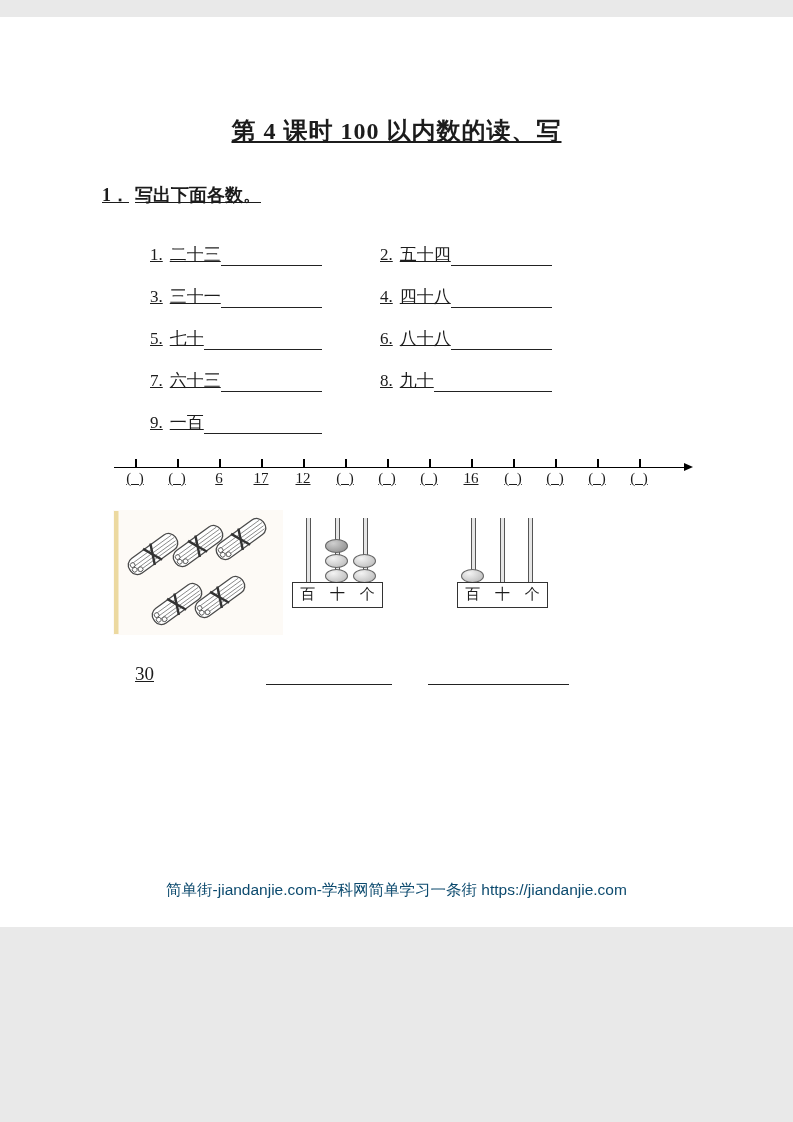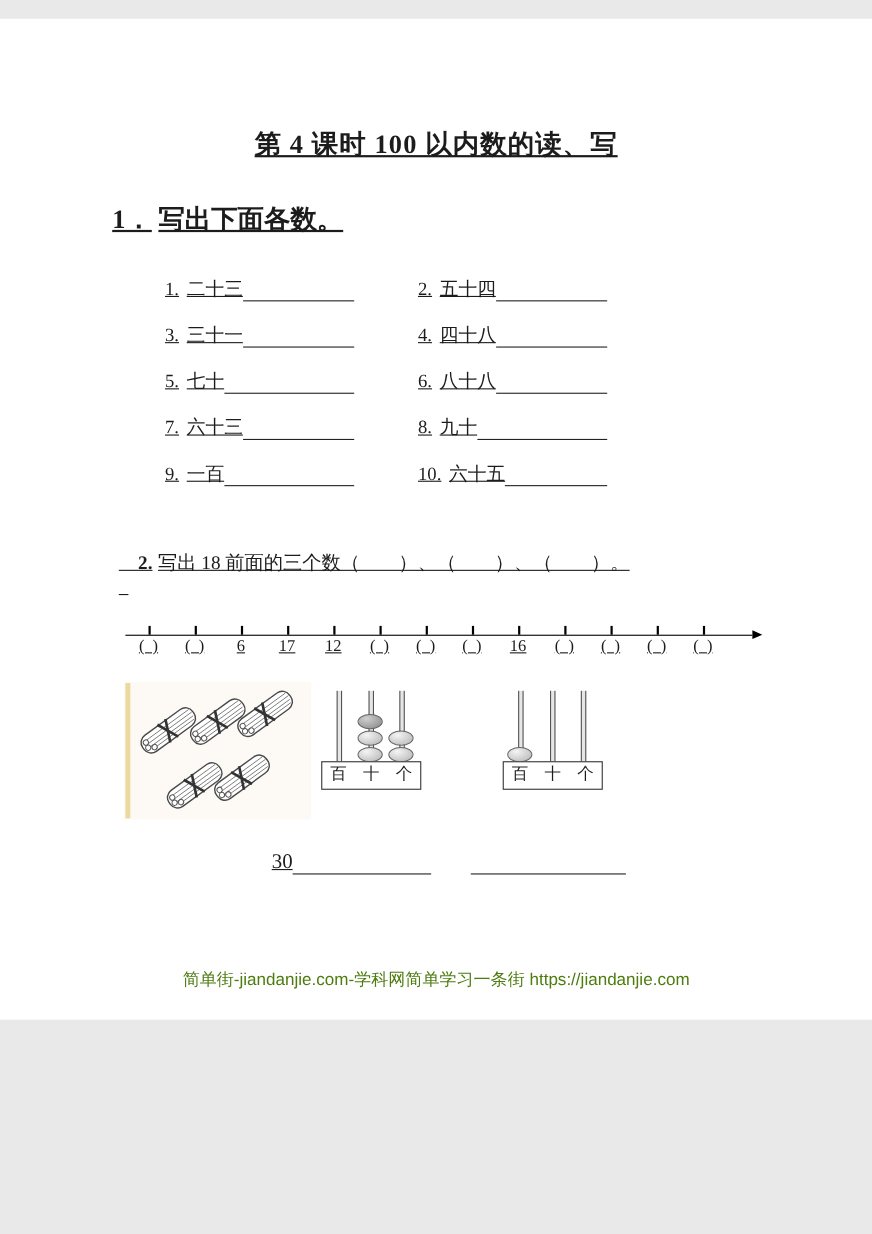--- a/index.html
+++ b/index.html
@@ -15,21 +15,21 @@
   }
   .title {
     padding-top:98px;
     text-align:center;
     font-size:24px;
     font-weight:bold;
     letter-spacing:1px;
   }
   .q-header {
     margin:36px 0 0 102px;
-    font-size:24px;
+    font-size:18px;
     font-weight:bold;
   }
   .q-header .no { margin-right:6px; }
   
   .q1-grid {
     margin:36px 0 0 150px;
     display:grid;
     grid-template-columns:172px 172px;
     column-gap:58px;
     row-gap:19px;
@@ -120,33 +120,33 @@
     background:radial-gradient(ellipse at 35% 28%, #f4f4f4, #b3b3b3);
     box-sizing:border-box;
   }
   .bead.dark { background:radial-gradient(ellipse at 35% 28%, #cfcfcf, #868686); }
   .col1 { left:calc(16.7% - 13px); }
   .col2 { left:calc(50% - 13px); }
   .col3 { left:calc(83.3% - 13px); }
   .b1 { bottom:25px; } .b2 { bottom:40px; } .b3 { bottom:55px; }
   
   .q5-answers { margin:6px 0 0 135px; font-size:19px; }
-  .ans-row { display:flex; align-items:flex-end; height:41px;text-align:right; }
+  .ans-row { display:flex; align-items:flex-end; height:41px; }
   .ans-example { width:131px; }
   .ans-line1 { width:126px; border-bottom:1.4px solid #222; }
   .ans-gap { width:36px; }
   .ans-line2 { width:141px; border-bottom:1.4px solid #222; }
   
   .footer {
     position:absolute;
     left:0; right:0; bottom:26px;
     text-align:center;
     font-family:"Liberation Sans","DejaVu Sans",sans-serif;
     font-size:15.5px;
-    color:#4d7c0f;
+    color:#0c4a6e;
   }
 </style>
 </head>
 <body>
 
 <div class="page">
 
   <div class="title">第 4 课时  100 以内数的读、写</div>
 
   <div class="q-header">
@@ -192,30 +192,22 @@
     <div class="q1-item">
         <span class="no">8.</span>
         <span class="txt">九十</span>
         <span class="blank"></span>
       </div>
     <div class="q1-item">
         <span class="no">9.</span>
         <span class="txt">一百</span>
         <span class="blank"></span>
       </div>
-    <div class="q1-item">
-        <span class="no">10.</span>
-        <span class="txt">六十五</span>
-        <span class="blank"></span>
-      </div>
-  </div>
-
-  <div class="sentence">
-    <span class="no">2.</span><span>写出 18 前面的三个数（　　）、（　　）、（　　）。</span>
-  </div>
+  </div>
+
 
 
   <div class="numberline">
     <div class="nl-track"></div>
     <div class="nl-arrow"></div>
     <div class="nl-cells">
       <div class="nl-cell"><span class="nl-tick"></span><span>(  )</span></div>
       <div class="nl-cell"><span class="nl-tick"></span><span>(  )</span></div>
       <div class="nl-cell"><span class="nl-tick"></span><span>6</span></div>
       <div class="nl-cell"><span class="nl-tick"></span><span>17</span></div>

